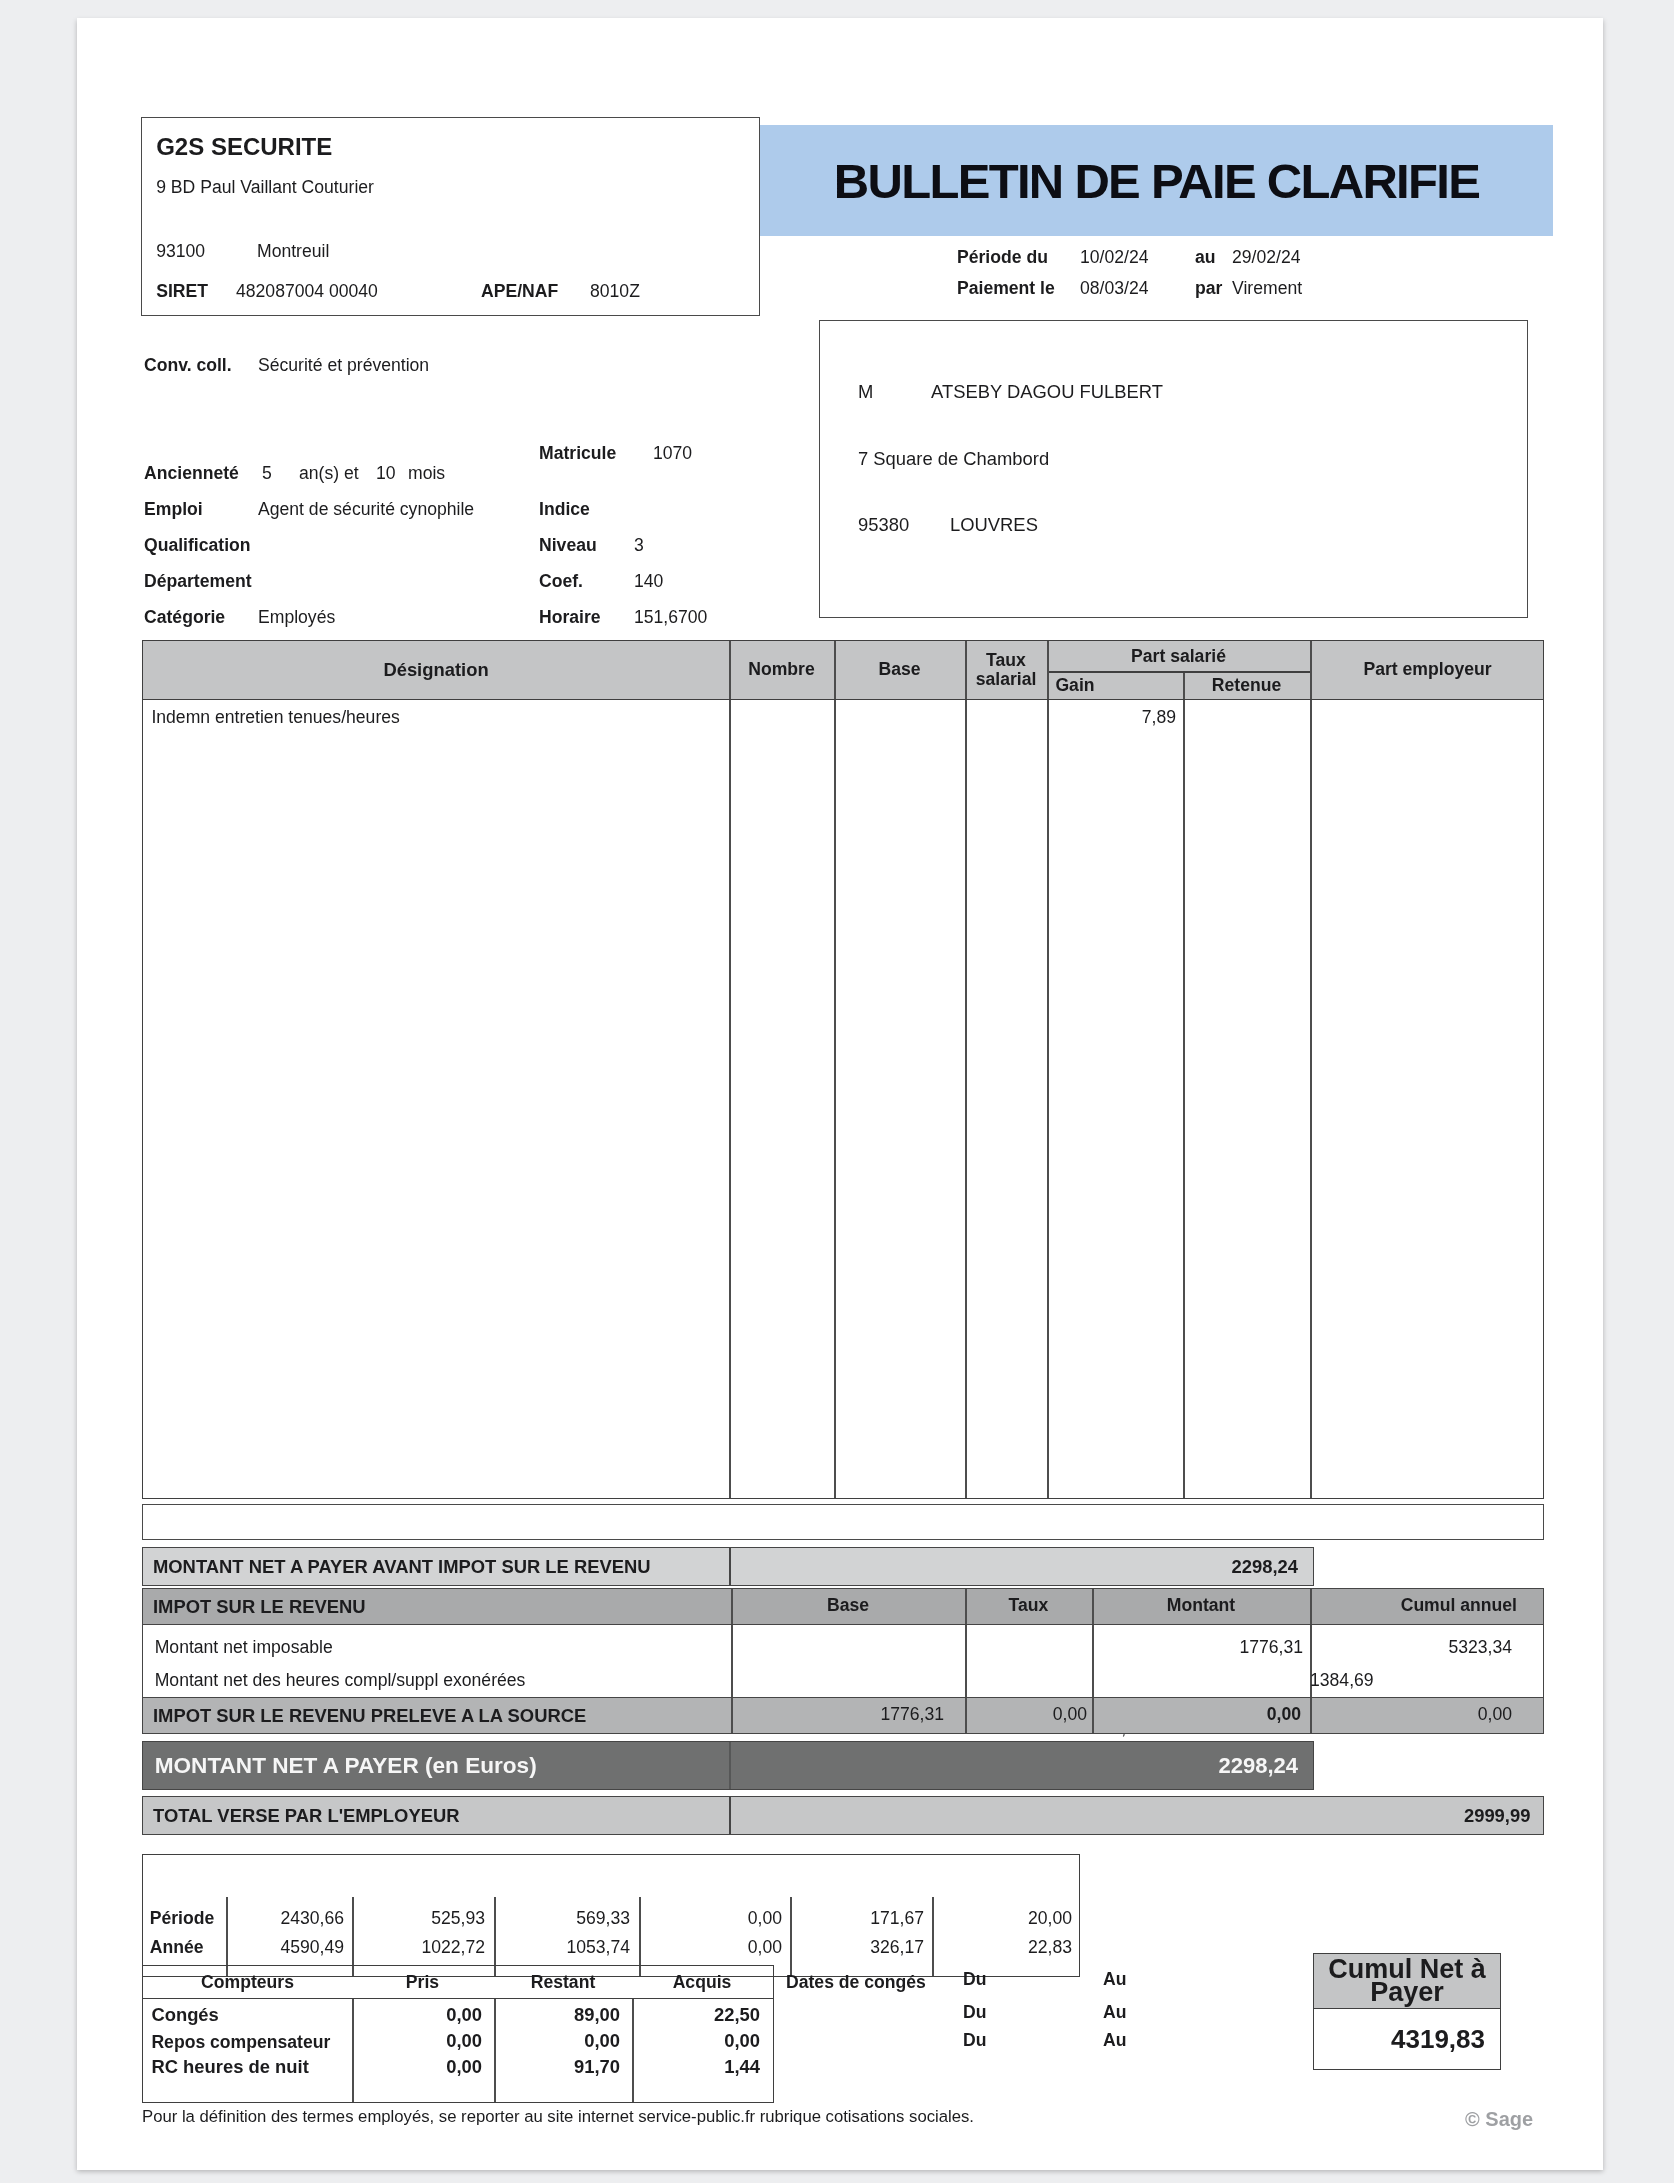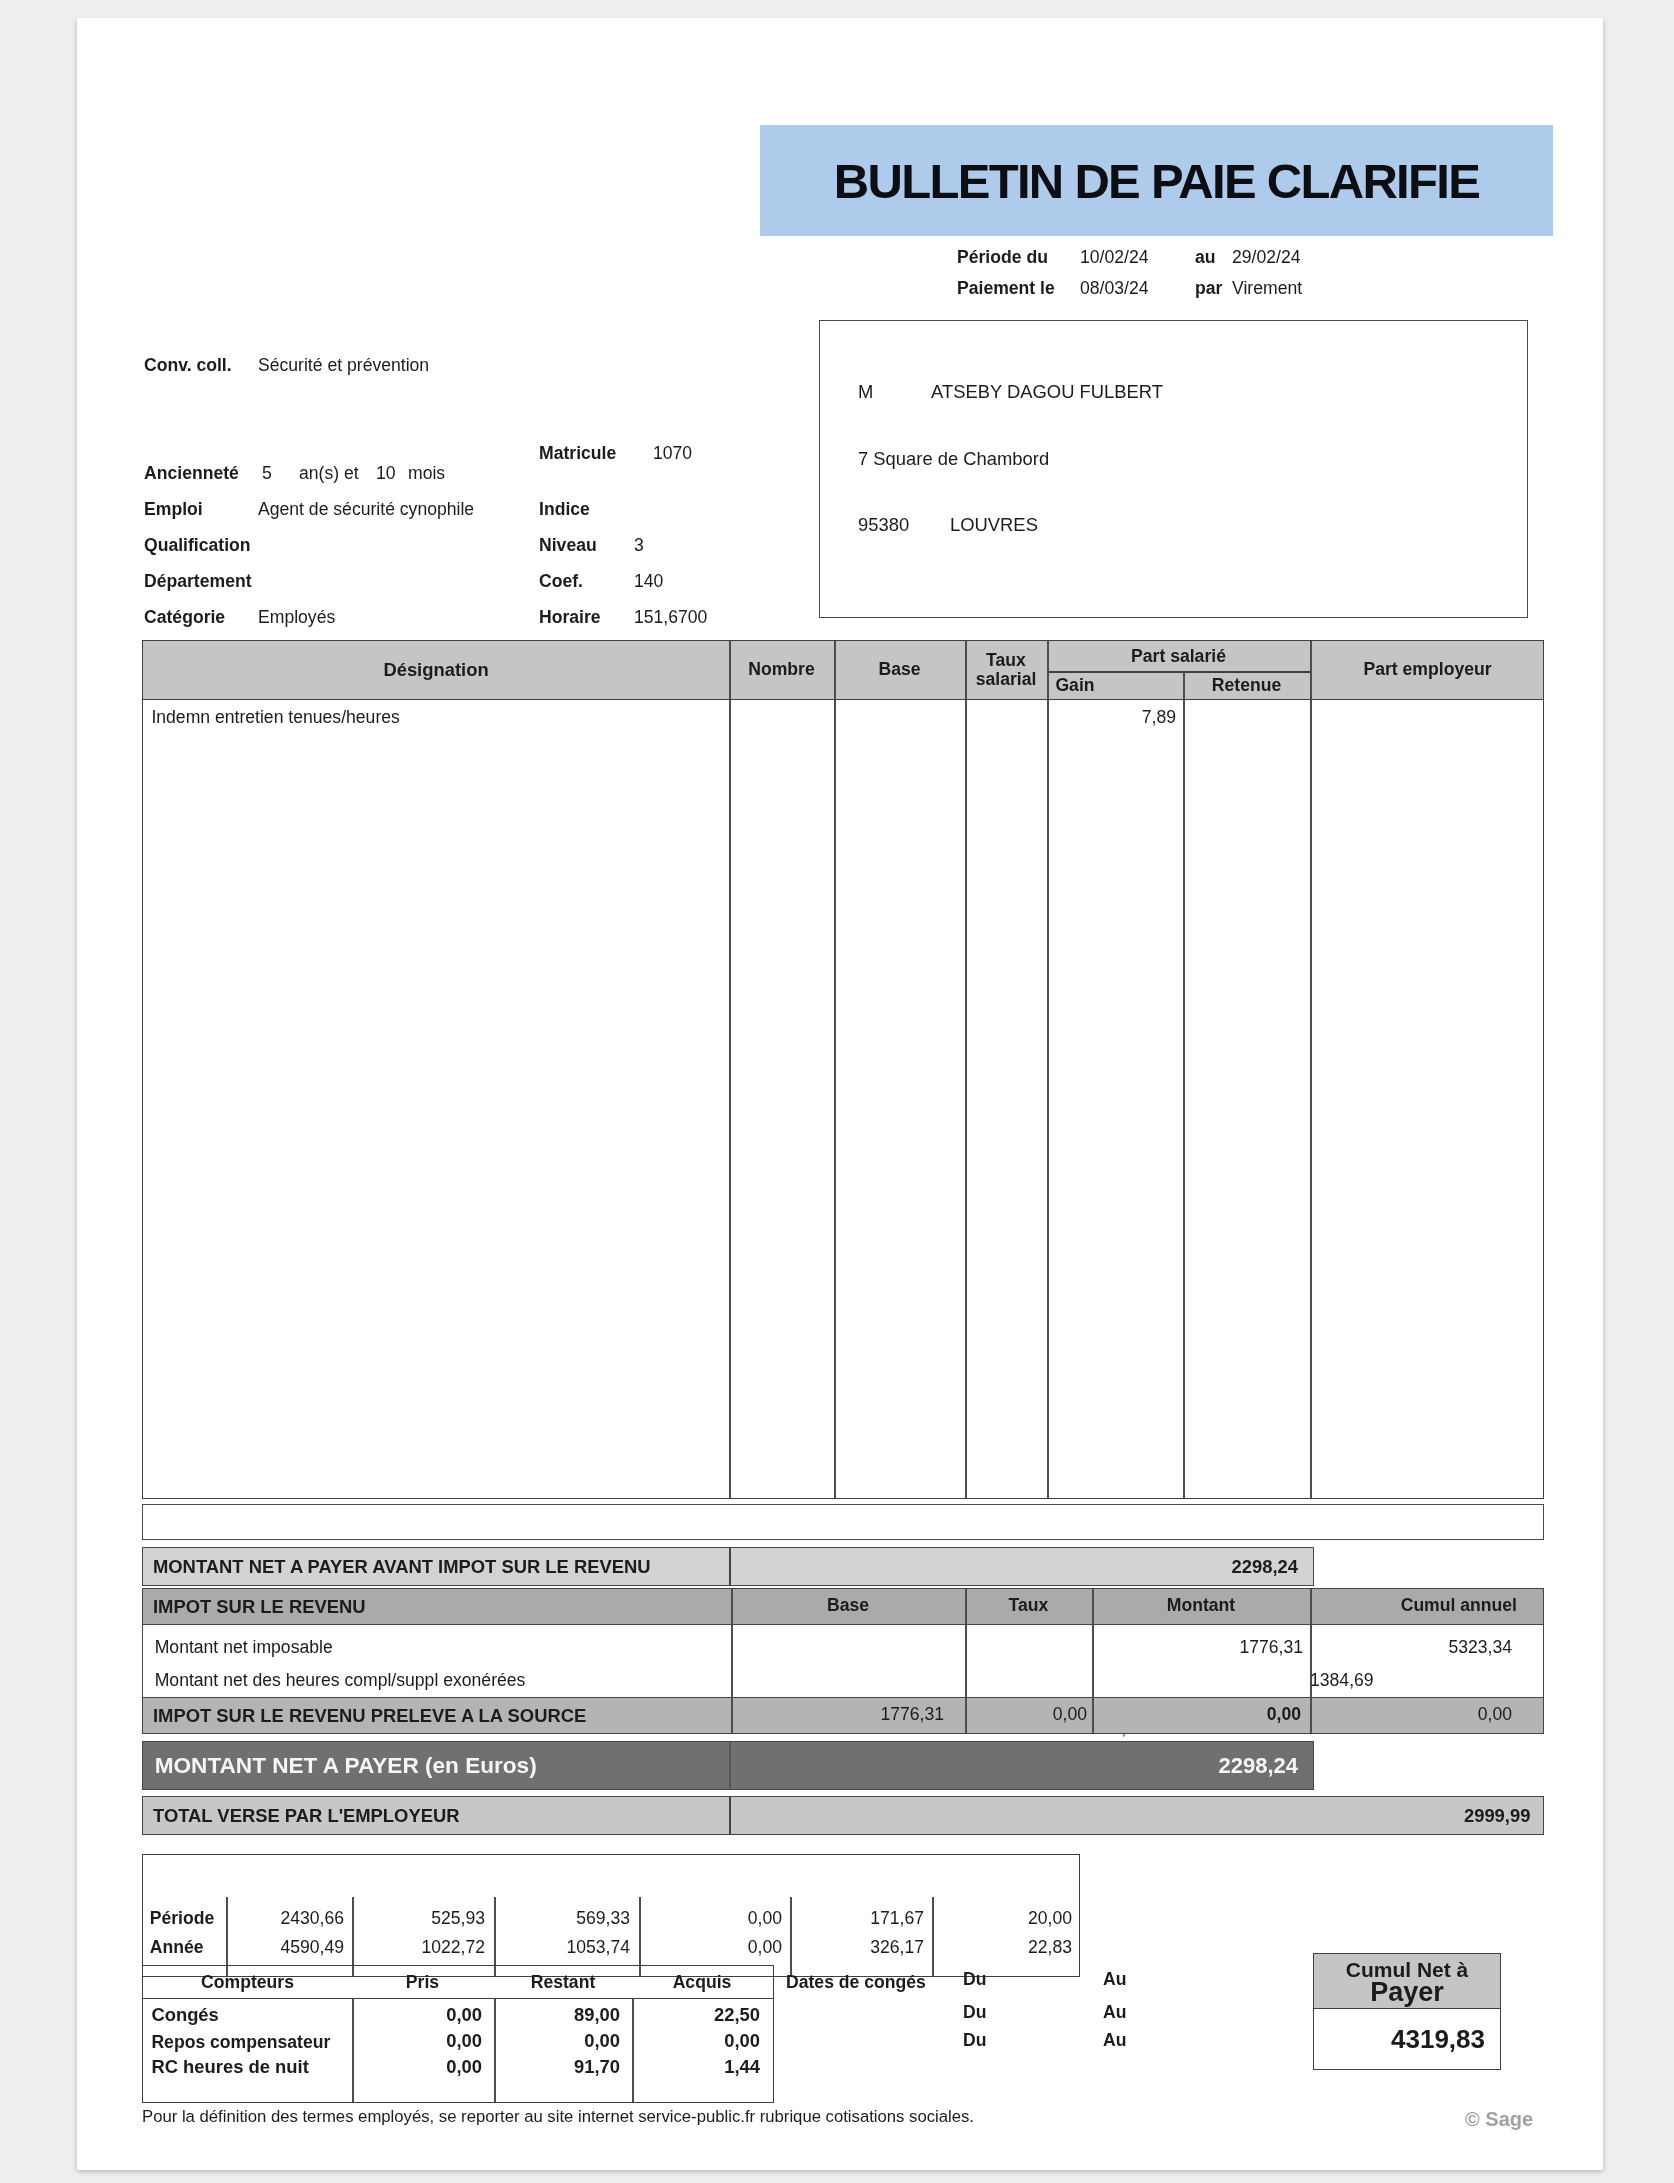--- a/index.html
+++ b/index.html
@@ -29,20 +29,30 @@
   .gray4{background:#c6c7c8;}       
   .hdrgray{background:#c4c5c6;}     
   .cell{position:absolute;box-sizing:border-box;display:flex;align-items:center;justify-content:center;text-align:center;}
   .rcell{justify-content:flex-end;text-align:right;}
 </style>
 </head>
 <body>
 
 <div id="page">
 
+  <div class="abs box" style="left:64px;top:99px;width:617px;height:197px;">
+    <div class="abs b" style="left:14.2px;top:15px;font-size:24px;">G2S SECURITE</div>
+    <div class="abs t21" style="left:14.2px;top:59px;">9 BD Paul Vaillant Couturier</div>
+    <div class="abs t21" style="left:14.2px;top:123px;">93100</div>
+    <div class="abs t21" style="left:115px;top:123px;">Montreuil</div>
+    <div class="abs t21 b" style="left:14.2px;top:163px;">SIRET</div>
+    <div class="abs t21" style="left:94px;top:163px;">482087004  00040</div>
+    <div class="abs t21 b" style="left:339px;top:163px;">APE/NAF</div>
+    <div class="abs t21" style="left:448px;top:163px;">8010Z</div>
+  </div>
 
   <div class="abs" style="left:683px;top:107px;width:793px;height:111px;background:#aecbeb;display:flex;align-items:center;justify-content:center;">
     <span class="b" style="font-size:49px;letter-spacing:-1.7px;color:#0d0e14;">BULLETIN DE PAIE CLARIFIE</span>
   </div>
 
   <div class="abs t21 b" style="left:880px;top:229px;">Période du</div>
   <div class="abs t21" style="left:1003px;top:229px;">10/02/24</div>
   <div class="abs t21 b" style="left:1118px;top:229px;">au</div>
   <div class="abs t21" style="left:1155px;top:229px;">29/02/24</div>
   <div class="abs t21 b" style="left:880px;top:260px;">Paiement le</div>
@@ -230,21 +240,21 @@
   <div class="abs b t21" style="left:709px;top:1954px;">Dates de congés</div>
   <div class="abs b t21" style="left:886px;top:1951px;">Du</div>
   <div class="abs b t21" style="left:1026px;top:1951px;">Au</div>
   <div class="abs b t21" style="left:886px;top:1984px;">Du</div>
   <div class="abs b t21" style="left:1026px;top:1984px;">Au</div>
   <div class="abs b t21" style="left:886px;top:2012px;">Du</div>
   <div class="abs b t21" style="left:1026px;top:2012px;">Au</div>
 
   <div class="abs" style="left:1236px;top:1935px;width:188px;height:117px;">
     <div class="abs hdrgray" style="left:0;top:0;width:188px;height:56px;border:1.7px solid #3f3f3f;box-sizing:border-box;display:flex;flex-direction:column;align-items:center;justify-content:center;line-height:23.4px;">
-      <span class="b" style="font-size:21px;">Cumul Net à</span>
+      <span class="b" style="font-size:27px;">Cumul Net à</span>
       <span class="b" style="font-size:27px;">Payer</span>
     </div>
     <div class="abs" style="left:0;top:56px;width:188px;height:61px;border:1.7px solid #3f3f3f;border-top:none;box-sizing:border-box;display:flex;align-items:center;justify-content:flex-end;background:#fff;">
       <span class="b" style="font-size:26px;margin-right:15px;">4319,83</span>
     </div>
   </div>
 
   <div class="abs" style="left:65px;top:2089px;font-size:16.7px;">Pour la définition des termes employés, se reporter au site internet service-public.fr rubrique cotisations sociales.</div>
   <div class="abs b" style="left:1388px;top:2090px;font-size:20px;color:#8e9094;opacity:.85;">© Sage</div>
 

